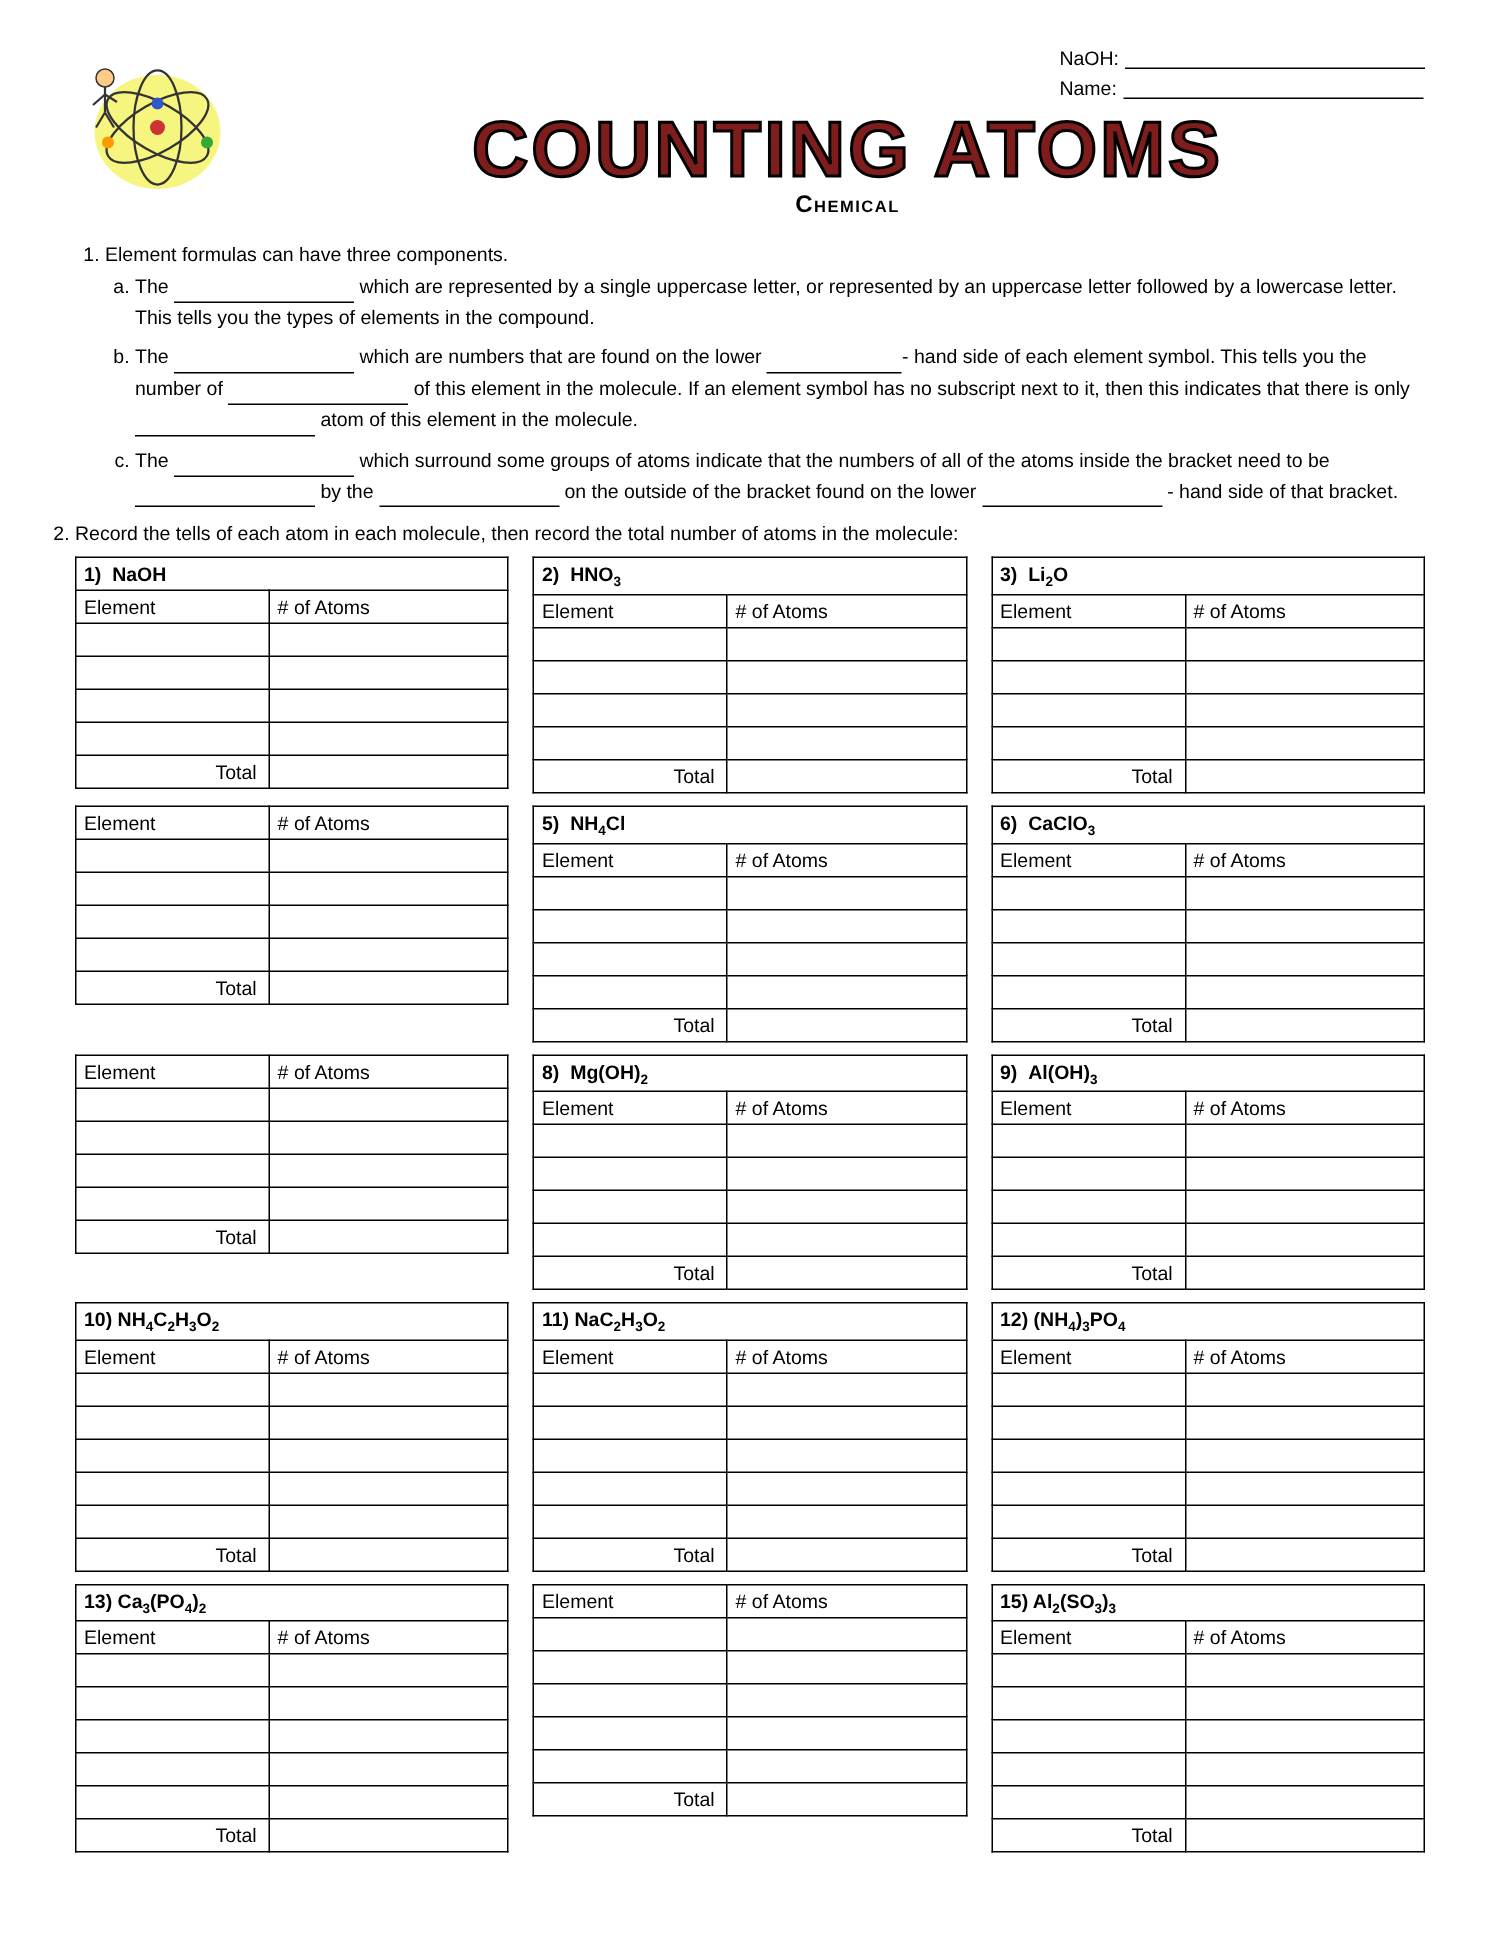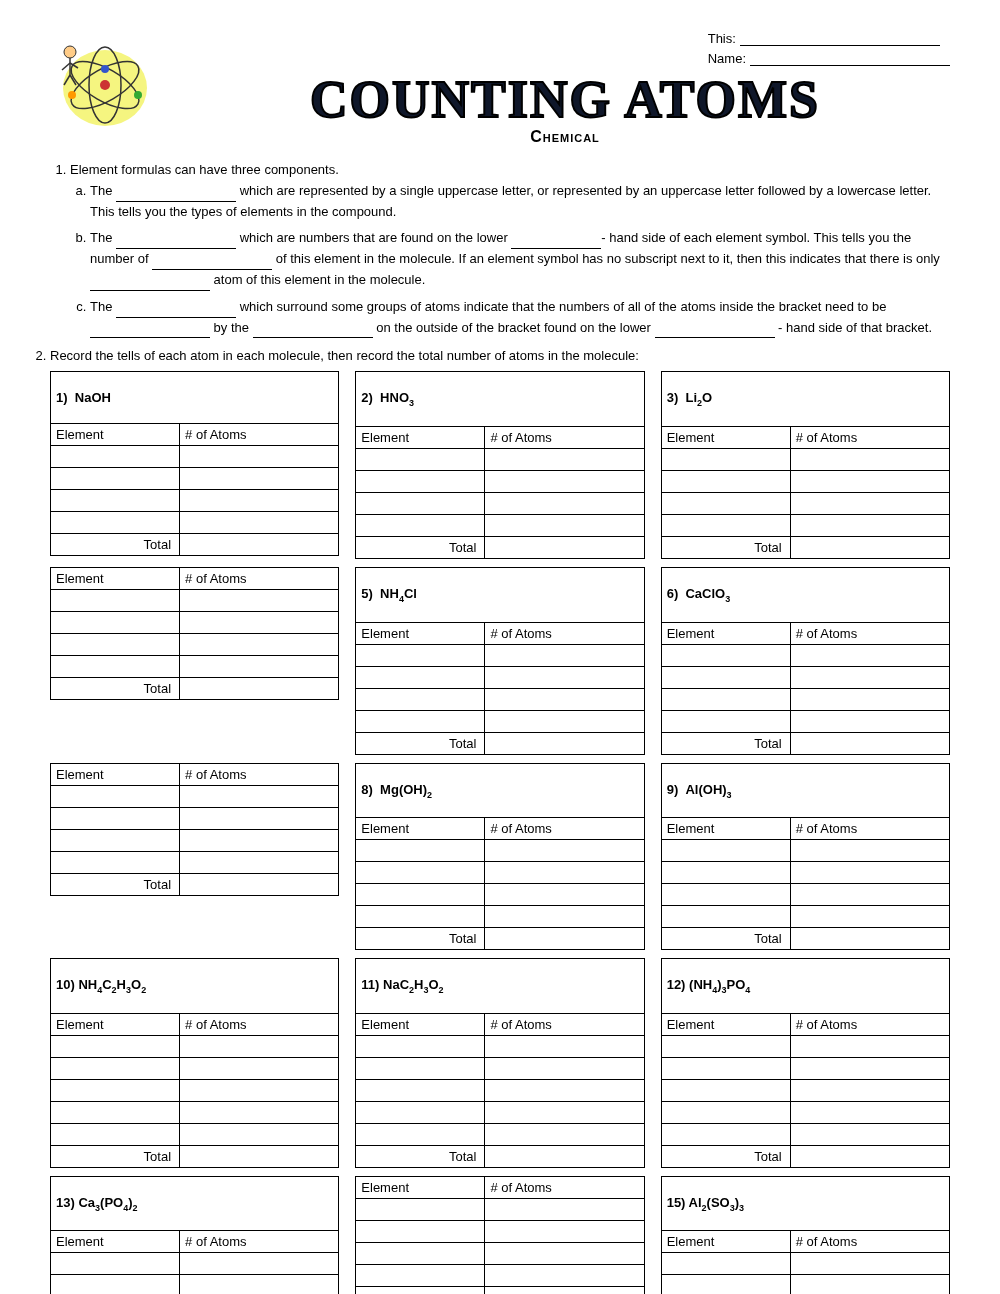--- a/index.html
+++ b/index.html
@@ -49,23 +49,23 @@
       width: 200px;
       height: 16px;
     }
     .title-block {
       text-align: center;
       width: 100%;
     }
     .counting-atoms-title {
       font-size: 52px;
       font-weight: 900;
-      font-family: Liberation Serif, serif;
+      font-family: Liberation Sans, sans-serif;
       letter-spacing: 2px;
-      color: #0f172a;
+      color: #7f1d1d;
       line-height: 1;
       text-transform: uppercase;
       -webkit-text-stroke: 2px #000;
     }
     .worksheet-subtitle {
       font-size: 16px;
       font-variant: small-caps;
       font-weight: bold;
       letter-spacing: 1px;
       margin-top: 2px;
@@ -105,21 +105,21 @@
       gap: 16px;
       justify-content: flex-start;
     }
     .molecule-table-wrapper {
       flex: 1;
       min-width: 0;
     }
     .molecule-title {
       font-weight: bold;
       font-size: 13px;
-      padding: 18px 5px;
+      padding: 3px 5px;
       border: 1px solid #000;
       border-bottom: none;
       background: white;
     }
     table.atom-table {
       width: 100%;
       border-collapse: collapse;
       font-size: 13px;
     }
     table.atom-table th, table.atom-table td {
@@ -170,21 +170,21 @@
       <line x1="20" y1="33" x2="28" y2="38" stroke="#333" stroke-width="1.5"></line>
       <line x1="20" y1="45" x2="14" y2="55" stroke="#333" stroke-width="1.5"></line>
       <line x1="20" y1="45" x2="26" y2="55" stroke="#333" stroke-width="1.5"></line>
     </svg>
   </div>
 
   <div class="header-right">
 
     <div class="name-date-area">
       <div class="name-line">
-        <span>This:</span>
+        <span>NaOH:</span>
         <span class="underline-field"></span>
       </div>
       <br>
       <div class="date-line">
         <span>Name:</span>
         <span class="underline-field"></span>
       </div>
     </div>
 
     <div class="title-block">

